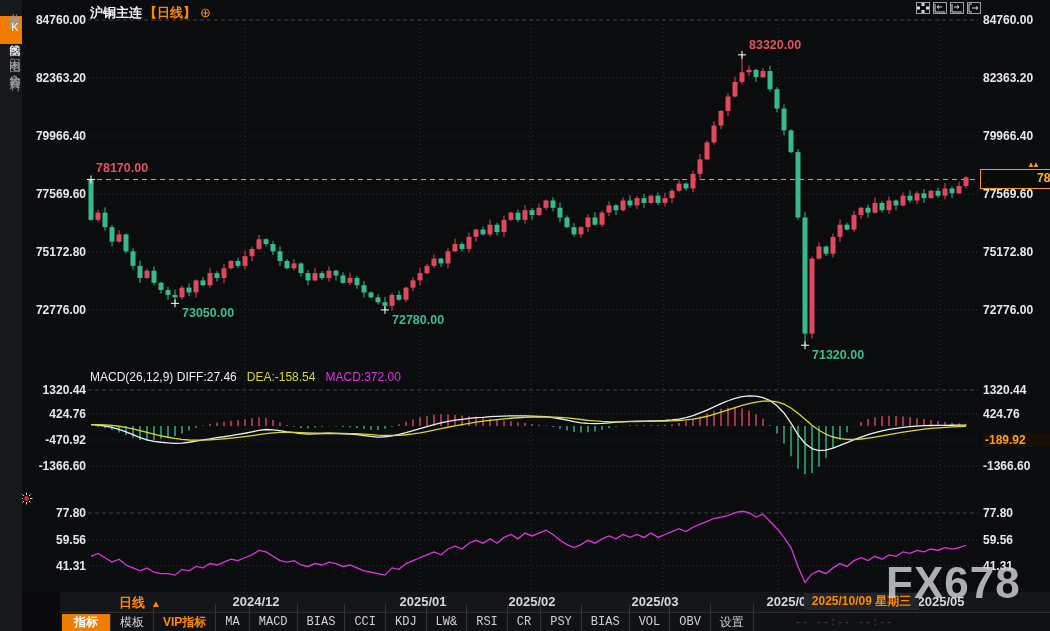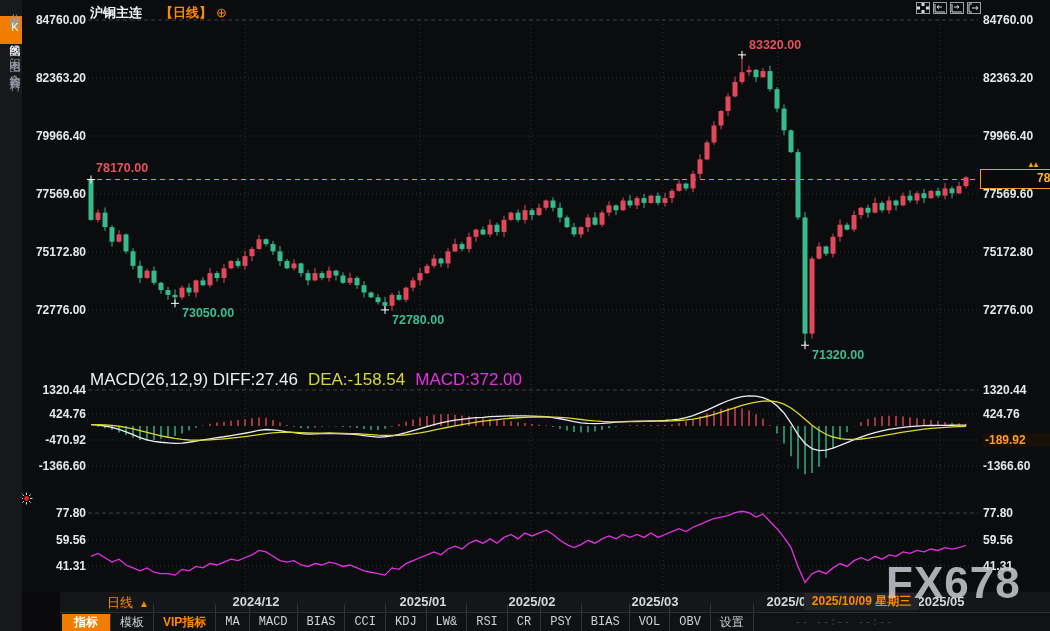--- a/index.html
+++ b/index.html
@@ -5,41 +5,41 @@
   html,body{margin:0;padding:0;background:#000;}
   .app{position:relative;width:1050px;height:631px;background:#0b0c0e;overflow:hidden;
        font-family:"Liberation Sans",sans-serif;}
   
   .sidebar{position:absolute;left:0;top:0;width:22px;height:631px;background:#17181c;z-index:6;}
   .side-item{writing-mode:vertical-rl;text-orientation:upright;width:22px;box-sizing:border-box;
              text-align:center;font-size:11px;letter-spacing:2px;color:#989ea6;padding:5px 0;cursor:default;}
   .side-item.active{background:#f07c00;color:#fff;}
   
   .titlebar{position:absolute;left:90px;top:4px;z-index:5;font-size:13px;font-weight:700;color:#f2f3f5;}
-  .titlebar .tag{color:#ff8a00;margin-left:18px;}
+  .titlebar .tag{color:#ff8a00;margin-left:2px;}
   .titlebar .plus{color:#ff8a00;font-weight:400;margin-left:4px;font-size:13px;}
   
   .winicons{position:absolute;left:916px;top:2px;display:flex;gap:3px;z-index:5;}
   .winicons span{display:inline-block;width:14px;height:12px;border:1px solid #9aA0a6;box-sizing:border-box;}
   .winicons svg{display:block;}
   
   .axis-label{position:absolute;font-size:12px;font-weight:700;color:#e6e8eb;z-index:3;line-height:14px;}
   .axis-label.left{left:24px;width:62px;text-align:right;}
   .axis-label.right{left:983px;width:66px;text-align:left;}
   .axis-label.hl{color:#ff9a2a;background:#171007;padding:0 2px;}
   
-  .ind-header{position:absolute;left:90px;z-index:4;font-size:17px;font-weight:500;white-space:nowrap;}
+  .ind-header{position:absolute;left:90px;z-index:4;font-size:12px;font-weight:500;white-space:nowrap;}
   .ind-header .w{color:#eceef0;} .ind-header .y{color:#d8d832;margin-left:10px;}
   .ind-header .m{color:#e332e3;margin-left:10px;}
   
   .xstrip{position:absolute;left:0;top:592px;width:1050px;height:20px;background:#15161a;z-index:4;}
   .toolbar{position:absolute;left:0;top:612px;width:1050px;height:19px;background:#111216;
            border-top:1px solid #2c2d31;box-sizing:border-box;z-index:4;display:flex;align-items:center;}
   .corner{position:absolute;left:0;top:592px;width:60px;height:39px;background:#0a0a0c;z-index:5;}
-  .period{position:absolute;left:107px;top:594px;z-index:6;color:#ff8a00;font-size:13px;font-weight:400;}
+  .period{position:absolute;left:119px;top:594px;z-index:6;color:#ff8a00;font-size:13px;font-weight:700;}
   .period .arr{font-size:10px;margin-left:6px;}
   .month{position:absolute;top:594px;transform:translateX(-50%);color:#d5d7db;font-size:13px;font-weight:700;z-index:5;}
   .datebox{position:absolute;top:593px;height:17px;background:#232428;color:#ff8a00;font-size:12px;font-weight:700;
            text-align:center;line-height:17px;z-index:6;white-space:nowrap;}
   .faint{position:absolute;left:795px;top:617px;color:#44454a;font-size:10px;z-index:6;
          font-family:"Liberation Mono",monospace;letter-spacing:1px;}
   .toolbar{padding-left:62px;}
   .t-item{padding:10px 9px;font-size:12px;color:#cfd1d4;border-right:1px solid #323338;line-height:17px;
           font-family:"Liberation Mono",monospace;cursor:default;white-space:nowrap;}
   .t-item.cn{font-family:"Liberation Sans",sans-serif;}

